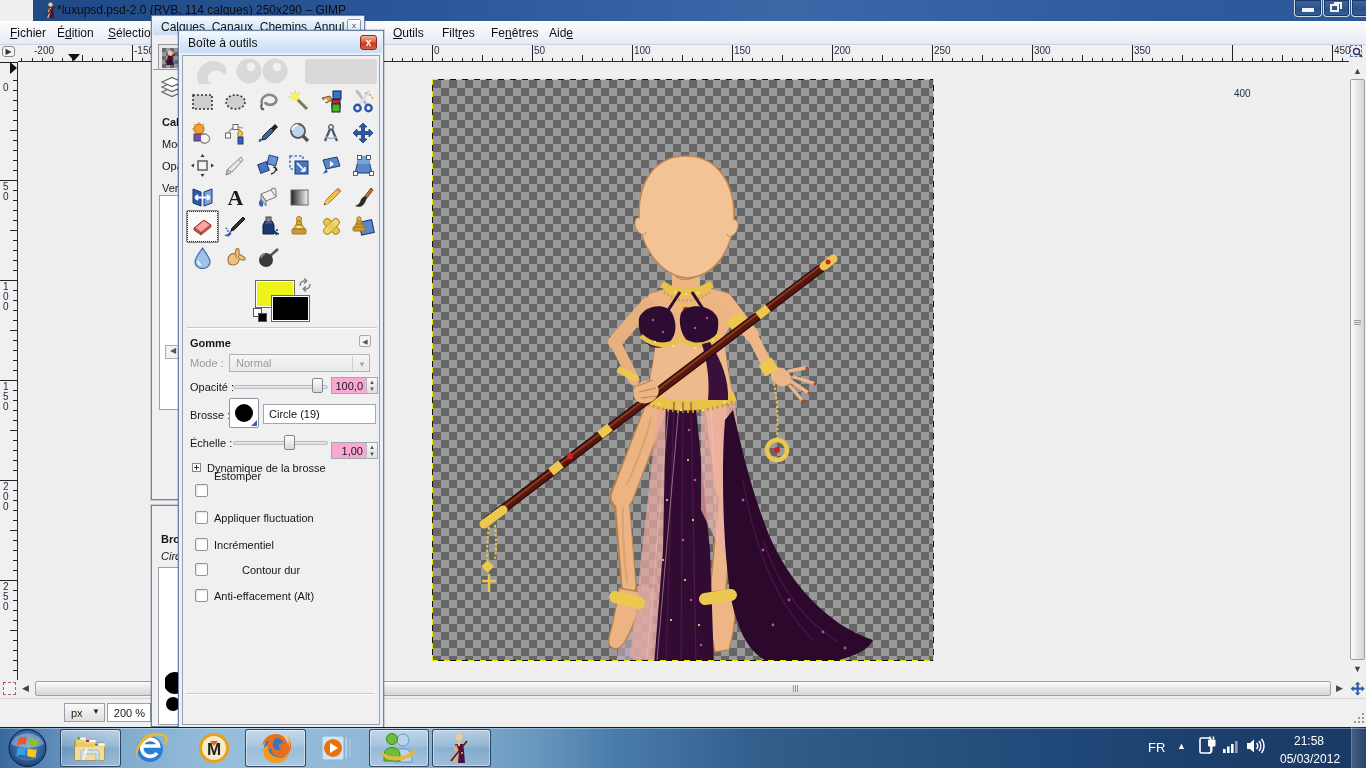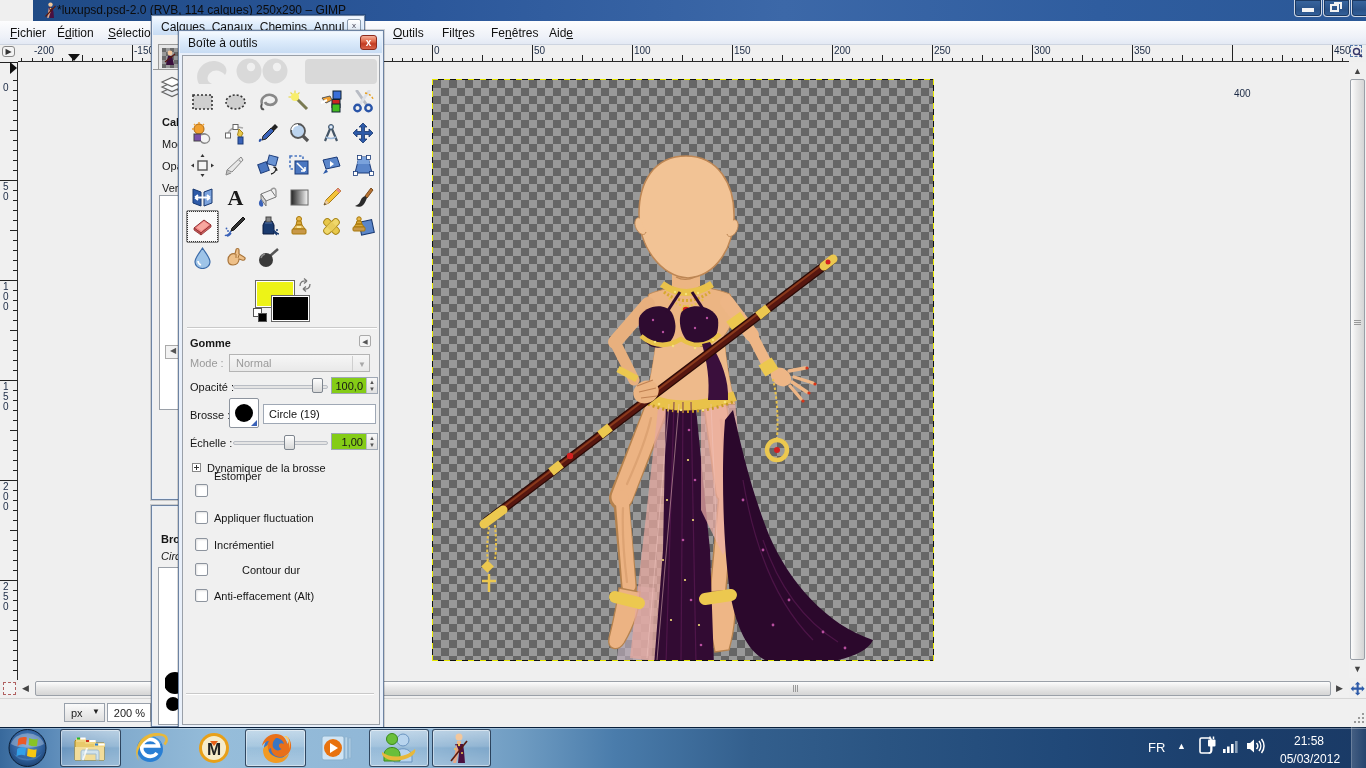--- a/index.html
+++ b/index.html
@@ -39,21 +39,21 @@
 .gwin { position:absolute; border:1px solid #6d83a2; background:#e9f0fa; box-shadow:0 0 0 1px rgba(0,0,0,0.15); }
 .gtitle { position:absolute; left:1px; right:1px; top:1px; height:18px; background:linear-gradient(#f4f9ff,#dcebfb 45%,#c8dcf3); font-size:12px; color:#101010; }
 .gbody { position:absolute; background:#f0f0f0; }
 .closered { position:absolute; width:17px; height:15px; border-radius:3px; border:1px solid #8c2b1d;
   background:linear-gradient(#f4b09a,#e06a4c 40%,#c23b22 60%,#d8634a); color:#fff; font-size:10px; font-weight:bold; text-align:center; line-height:14px; }
 .gtklabel { position:absolute; font-size:11px; color:#161616; }
 .gtkdis { color:#9a9a9a; }
 .entry { position:absolute; background:#fff; border:1px solid #9fa8b5; font-size:11px; color:#111; }
 .slider-track { position:absolute; height:4px; border:1px solid #b9bdc4; border-radius:2px; background:#e4e4e4; }
 .slider-handle { position:absolute; width:11px; height:15px; background:linear-gradient(#fefefe,#d8d8d8); border:1px solid #7e858e; border-radius:2px; }
-.spin { position:absolute; background:#84cc16; border:1px solid #9fa8b5;text-align:right; }
+.spin { position:absolute; background:#f9a8d4; border:1px solid #9fa8b5;text-align:right; }
 .spinbtns { position:absolute; right:0; top:0; bottom:0; width:11px; border-left:1px solid #b5bcc6; background:linear-gradient(#f8f8f8,#e0e0e0); }
 .chk { position:absolute; width:13px; height:13px; background:#fff; border:1px solid #8d949e; border-radius:2px; box-shadow:inset 1px 1px 2px rgba(0,0,0,.12); }
 
 
 #taskbar { position:absolute; left:0; top:727px; width:1366px; height:41px;
   background:linear-gradient(to right,#38699c 0%,#5585b5 3%,#7fa9cc 8%,#96bdda 16%,#8fb6d6 30%,#6f9cc2 38%,#4a7cab 45%,#335f8d 55%,#2a5482 65%,#204878 78%,#1b3e6b 90%,#1a3a66 100%); }
 #taskbar::before { content:""; position:absolute; left:0; top:0; width:100%; height:1px; background:#09203c; }
 #taskbar::after { content:""; position:absolute; left:0; top:1px; width:100%; height:1px; background:rgba(255,255,255,.35); }
 .tbtn { position:absolute; top:2px; height:38px; border:1px solid rgba(10,30,55,.75); border-radius:3px;
   background:linear-gradient(rgba(255,255,255,.45),rgba(255,255,255,.18) 45%,rgba(255,255,255,.05) 50%,rgba(255,255,255,.22)); box-shadow:inset 0 0 0 1px rgba(255,255,255,.45); }
@@ -650,21 +650,21 @@
         <div class="abs" style="left:5px;top:5px;width:18px;height:18px;border-radius:50%;background:#000;"></div>
         <div class="abs" style="right:1px;bottom:1px;width:0;height:0;border-left:6px solid transparent;border-bottom:6px solid #3a62b8;"></div>
       </div>
       <div class="entry" style="left:80px;top:348px;width:113px;height:20px;">
           <span style="position:absolute;left:5px;top:3px;">Circle (19)</span>
         </div>
 
       <div class="gtklabel" style="left:7px;top:381px;">Échelle :</div>
       <div class="slider-track" style="left:50px;top:385px;width:95px;"></div>
       <div class="slider-handle" style="left:101px;top:379px;"></div>
-      <div class="spin" style="left:148px;top:377px;width:47px;height:17px;">
+      <div class="spin" style="left:148px;top:386px;width:47px;height:17px;">
           <span class="gtklabel" style="right:14px;top:2px;">1,00</span>
         <span class="spinbtns">
             <span class="abs" style="left:2px;top:1px;font-size:6px;color:#555;">▲</span>
             <span class="abs" style="left:2px;bottom:1px;font-size:6px;color:#555;">▼</span>
           </span>
       </div>
 
       <div class="abs" style="left:9px;top:407px;width:9px;height:9px;border:1px solid #888;background:#fff;">
         <div class="abs" style="left:1px;top:3px;width:5px;height:1px;background:#333;"></div>
         <div class="abs" style="left:3px;top:1px;width:1px;height:5px;background:#333;"></div>

